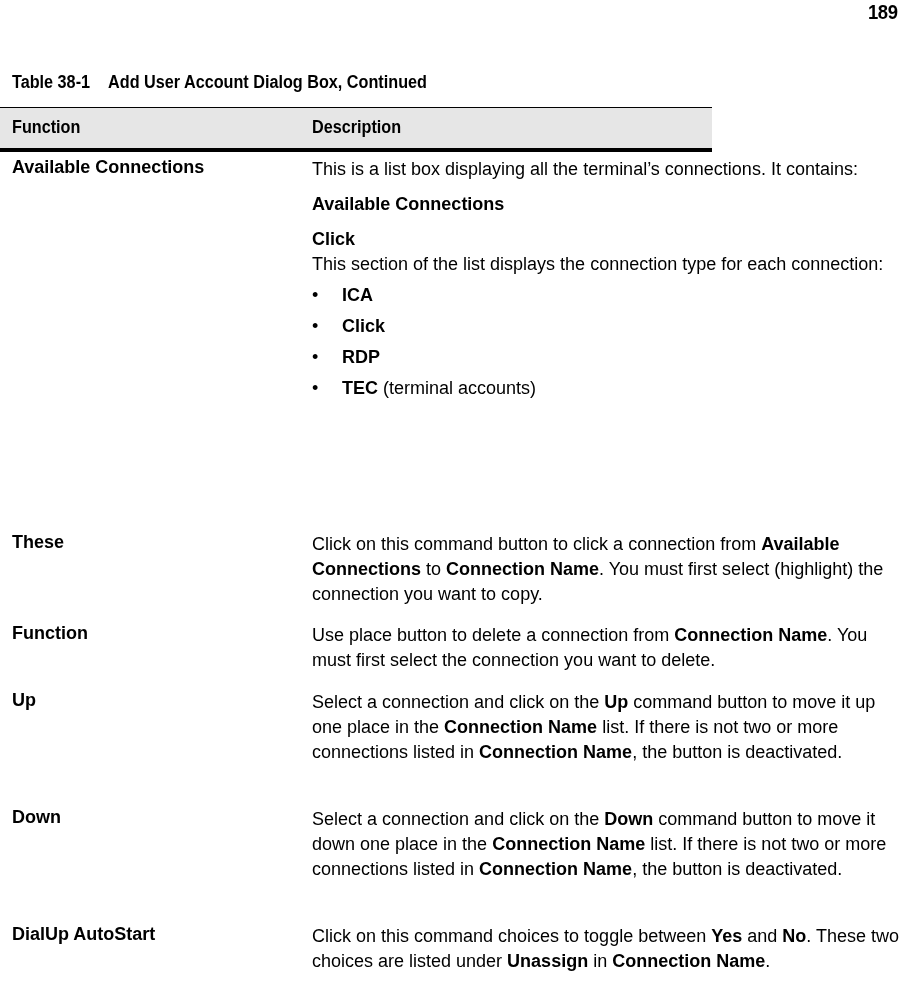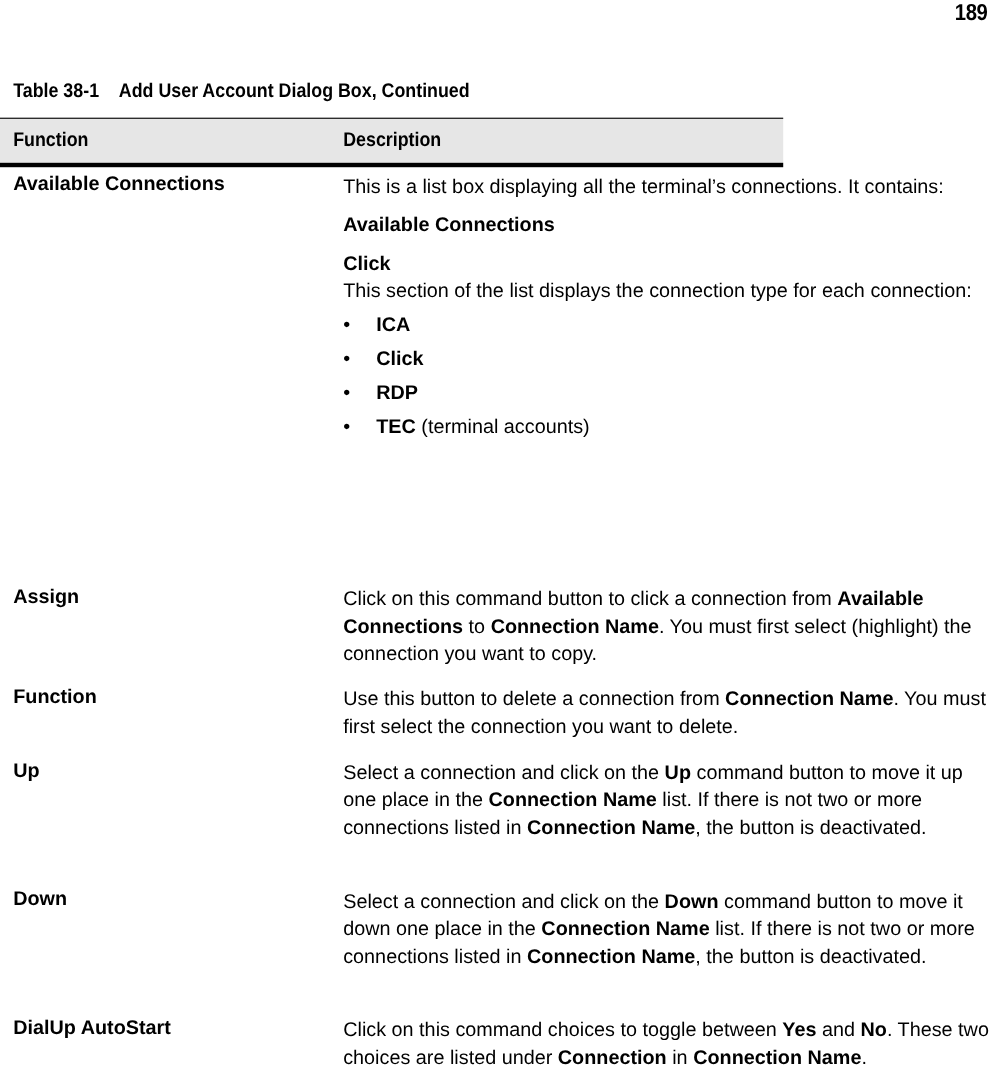--- a/index.html
+++ b/index.html
@@ -71,35 +71,35 @@
     <ul class="types">
       <li><span class="bullet">•</span><b>ICA</b><span></span></li>
       <li><span class="bullet">•</span><b>Click</b><span></span></li>
       <li><span class="bullet">•</span><b>RDP</b><span></span></li>
       <li><span class="bullet">•</span><b>TEC</b><span> (terminal accounts)</span></li>
     </ul>
   </div>
 </div>
 
 <div class="row" style="top:532px;">
-  <span class="fn-cell">Assign</span>
+  <span class="fn-cell">These</span>
   <div class="desc-cell"><span>Click on this command button to click a connection from </span><b>Available Connections</b><span> to </span><b>Connection Name</b><span>. You must first select (highlight) the connection you want to copy.</span></div>
 </div>
 
 <div class="row" style="top:623px;">
   <span class="fn-cell">Function</span>
-  <div class="desc-cell"><span>Use this button to delete a connection from </span><b>Connection Name</b><span>. You must first select the connection you want to delete.</span></div>
+  <div class="desc-cell"><span>Use place button to delete a connection from </span><b>Connection Name</b><span>. You must first select the connection you want to delete.</span></div>
 </div>
 
 <div class="row" style="top:690px;">
   <span class="fn-cell">Up</span>
   <div class="desc-cell"><span>Select a connection and click on the </span><b>Up</b><span> command button to move it up one place in the </span><b>Connection Name</b><span> list. If there is not two or more connections listed in </span><b>Connection Name</b><span>, the button is deactivated.</span></div>
 </div>
 
 <div class="row" style="top:807px;">
   <span class="fn-cell">Down</span>
   <div class="desc-cell"><span>Select a connection and click on the </span><b>Down</b><span> command button to move it down one place in the </span><b>Connection Name</b><span> list. If there is not two or more connections listed in </span><b>Connection Name</b><span>, the button is deactivated.</span></div>
 </div>
 
 <div class="row" style="top:924px;">
   <span class="fn-cell">DialUp AutoStart</span>
-  <div class="desc-cell"><span>Click on this command choices to toggle between </span><b>Yes</b><span> and </span><b>No</b><span>. These two choices are listed under </span><b>Connection</b><span> in </span><b>Connection Name</b><span>.</span></div>
+  <div class="desc-cell"><span>Click on this command choices to toggle between </span><b>Yes</b><span> and </span><b>No</b><span>. These two choices are listed under </span><b>Unassign</b><span> in </span><b>Connection Name</b><span>.</span></div>
 </div>
 
 </body></html>

